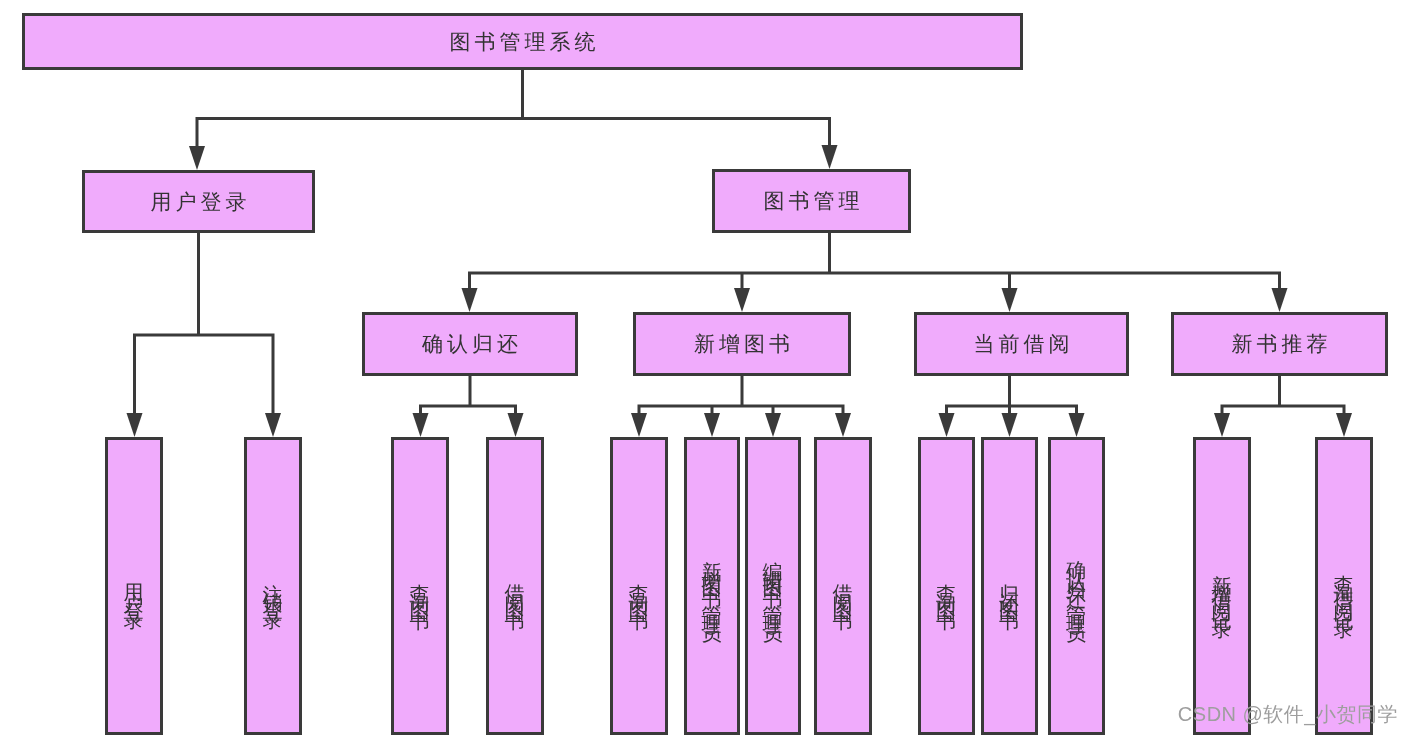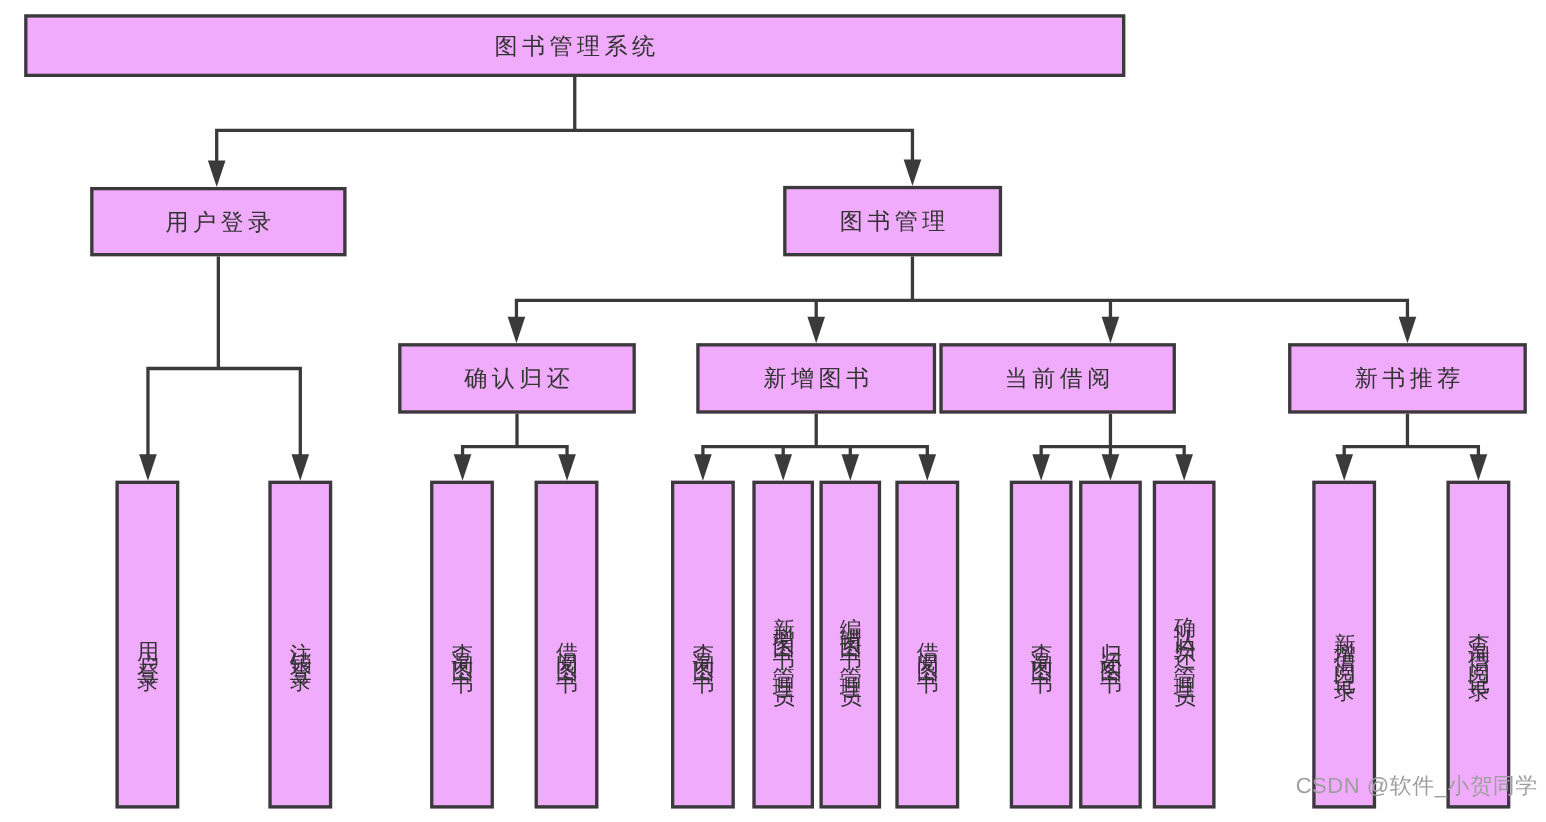--- a/index.html
+++ b/index.html
@@ -89,21 +89,21 @@
   <div class="box hbox" style="left:712px;top:169px;width:199px;height:64px">
     <span class="lbl">图书管理</span>
   </div>
 
   <div class="box hbox" style="left:362px;top:312px;width:216px;height:64px">
     <span class="lbl">确认归还</span>
   </div>
   <div class="box hbox" style="left:633px;top:312px;width:218px;height:64px">
     <span class="lbl">新增图书</span>
   </div>
-  <div class="box hbox" style="left:854px;top:312px;width:215px;height:64px">
+  <div class="box hbox" style="left:914px;top:312px;width:215px;height:64px">
     <span class="lbl">当前借阅</span>
   </div>
   <div class="box hbox" style="left:1171px;top:312px;width:217px;height:64px">
     <span class="lbl">新书推荐</span>
   </div>
 
   <div class="box vbox" style="left:105px;top:437px;width:58px;height:298px">
     <span class="lbl">用户登录</span>
   </div>
   <div class="box vbox" style="left:244px;top:437px;width:58px;height:298px">

